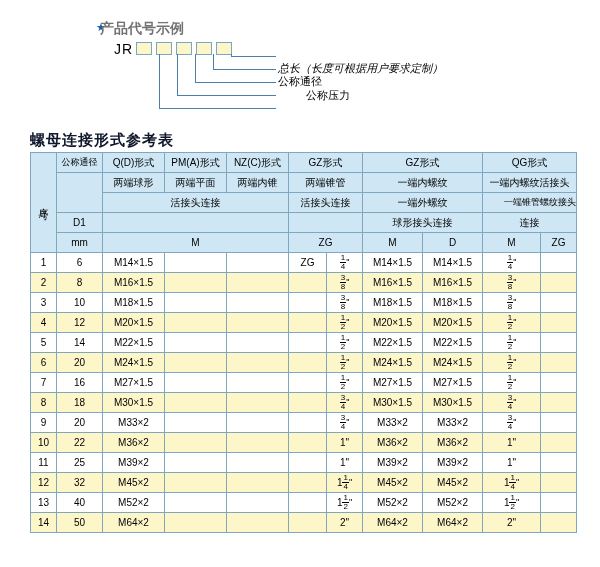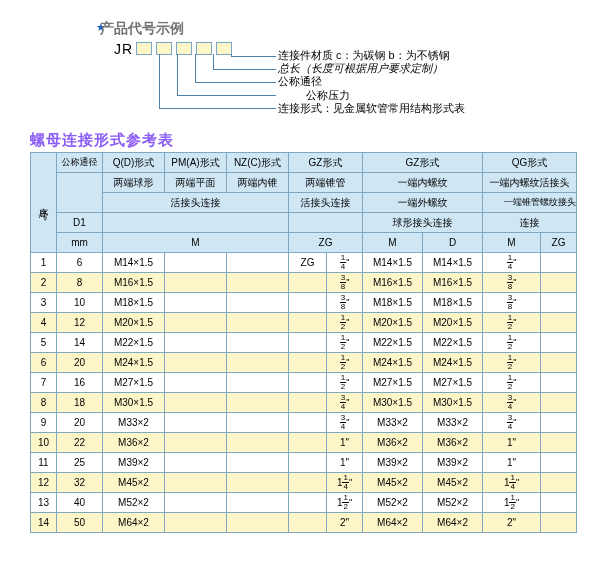--- a/index.html
+++ b/index.html
@@ -29,21 +29,21 @@
     border:1px solid #7aa7c7;background:#fdf6c8;margin-right:4px;
     vertical-align:top;
   }
   .leader{position:absolute;border-left:1px solid #4b7fa8;border-bottom:1px solid #4b7fa8;}
   .lbl{
     position:absolute;font-size:11px;white-space:nowrap;
   }
   
   .tbl-title{
     position:absolute;left:30px;top:131px;
-    font-size:15px;font-weight:bold;color:#8b5cf6;letter-spacing:1px;
+    font-size:15px;font-weight:bold;color:#0f172a;letter-spacing:1px;
   }
   
   table.main{
     position:absolute;left:30px;top:152px;
     border-collapse:collapse;
     width:540px;
     font-size:10px;
     table-layout:fixed;
   }
   table.main td,table.main th{
@@ -78,25 +78,23 @@
   <div class="boxrow">
     <span></span><span></span><span></span><span></span><span></span>
   </div>
 
   <div class="leader" style="left:231px;top:54px;width:44px;height:2px;"></div>
   <div class="leader" style="left:213px;top:54px;width:62px;height:15px;"></div>
   <div class="leader" style="left:195px;top:54px;width:80px;height:28px;"></div>
   <div class="leader" style="left:177px;top:54px;width:98px;height:41px;"></div>
   <div class="leader" style="left:159px;top:54px;width:116px;height:54px;"></div>
 
-  <div class="lbl" style="left:278px;top:48px;">连接件材质  c：为碳钢  b：为不锈钢</div>
   <div class="lbl" style="left:278px;top:61px;font-style:italic;">总长（长度可根据用户要求定制）</div>
   <div class="lbl" style="left:278px;top:74px;">公称通径</div>
   <div class="lbl" style="left:278px;top:88px;margin-left:28px;">公称压力</div>
-  <div class="lbl" style="left:278px;top:101px;">连接形式：见金属软管常用结构形式表</div>
 </div>
 
 <div class="tbl-title">螺母连接形式参考表</div>
 
 <table class="main">
   <colgroup>
     <col class="seq">
       <col class="dn">
     <col class="cw">
       <col class="cw">

